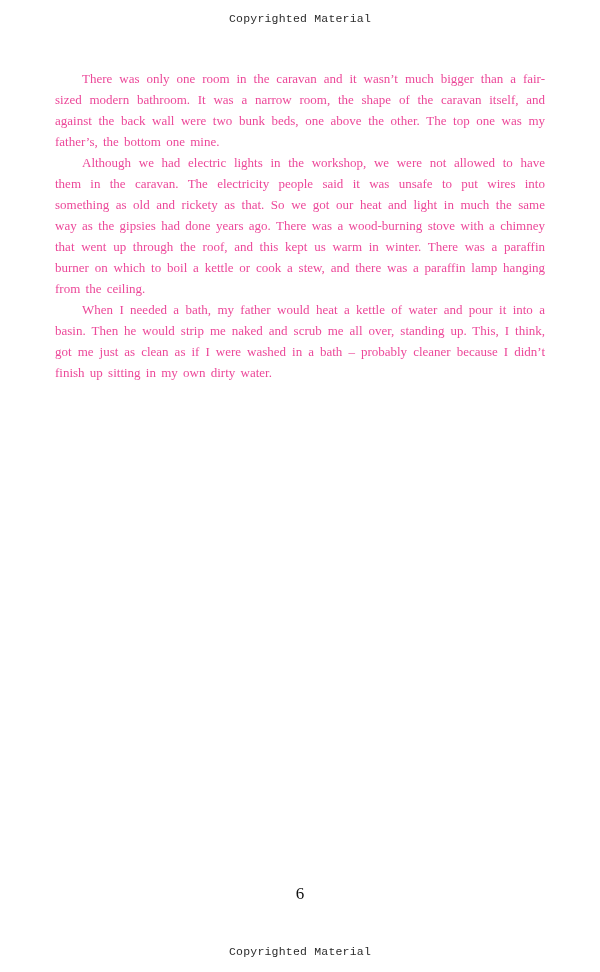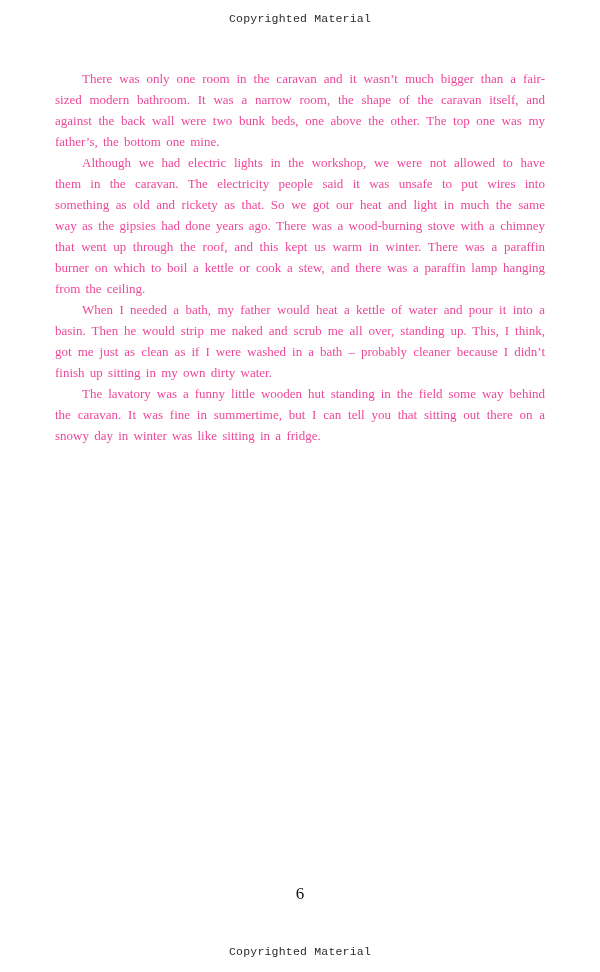--- a/index.html
+++ b/index.html
@@ -66,20 +66,19 @@
 <body>
 
 <div class="page">
 
   <div class="copyright-notice copyright-top">Copyrighted Material</div>
 
   <div class="text-block">
     <p>There was only one room in the caravan and it wasn’t much bigger than a fair-sized modern bathroom. It was a narrow room, the shape of the caravan itself, and against the back wall were two bunk beds, one above the other. The top one was my father’s, the bottom one mine.</p>
     <p>Although we had electric lights in the workshop, we were not allowed to have them in the caravan. The electricity people said it was unsafe to put wires into something as old and rickety as that. So we got our heat and light in much the same way as the gipsies had done years ago. There was a wood-burning stove with a chimney that went up through the roof, and this kept us warm in winter. There was a paraffin burner on which to boil a kettle or cook a stew, and there was a paraffin lamp hanging from the ceiling.</p>
     <p>When I needed a bath, my father would heat a kettle of water and pour it into a basin. Then he would strip me naked and scrub me all over, standing up. This, I think, got me just as clean as if I were washed in a bath – probably cleaner because I didn’t finish up sitting in my own dirty water.</p>
-    <p>The lavatory was a funny little wooden hut standing in the field some way behind the caravan. It was fine in summertime, but I can tell you that sitting out there on a snowy day in winter was like sitting in a fridge.</p>
   </div>
 
   <div class="page-number">6</div>
 
   <div class="copyright-notice copyright-bottom">Copyrighted Material</div>
 
 </div>
 
 </body></html>

